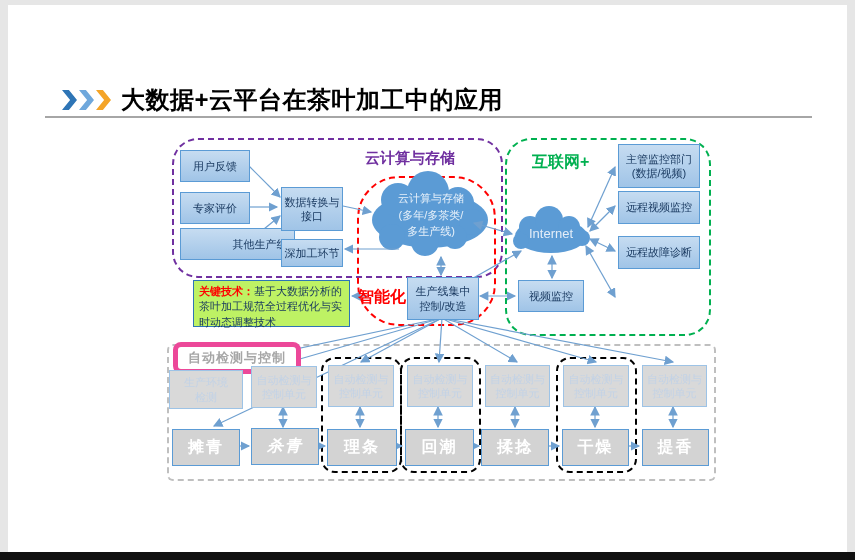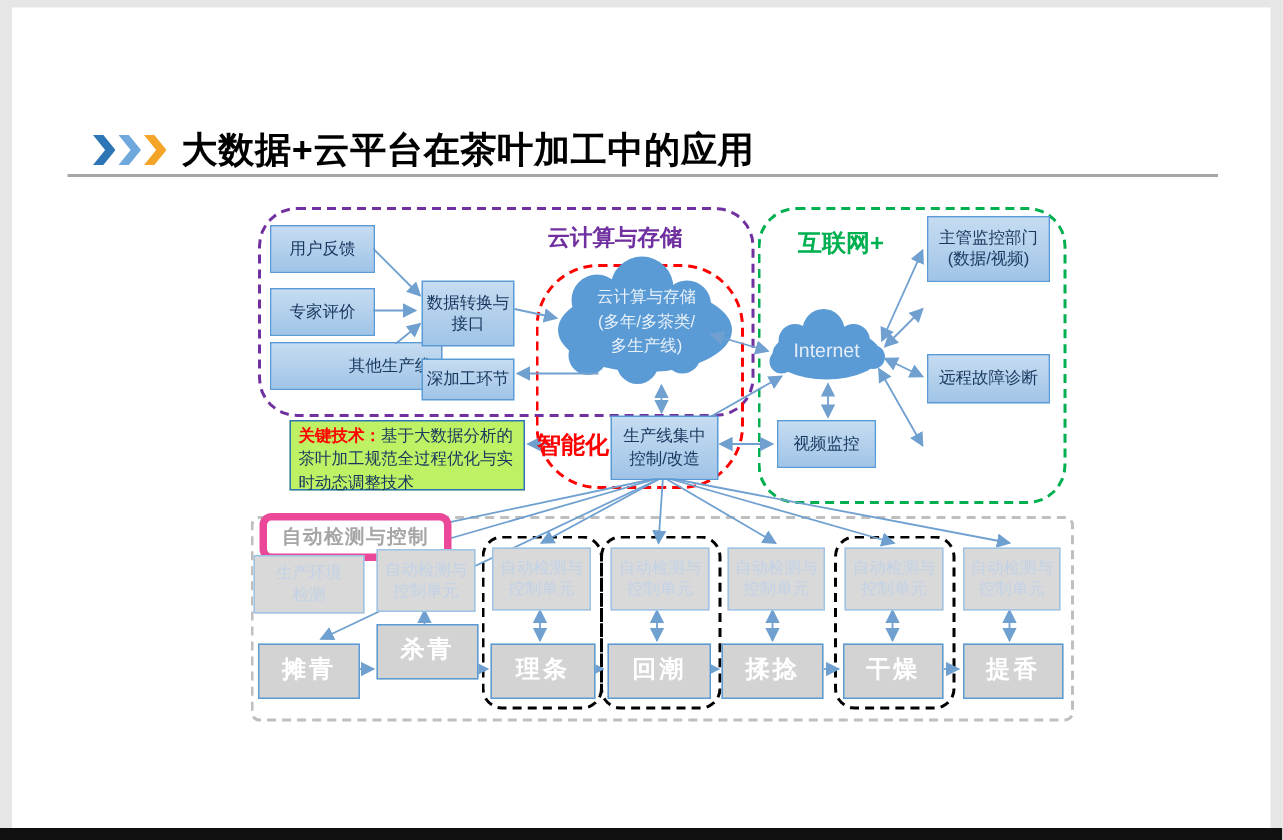--- a/index.html
+++ b/index.html
@@ -151,37 +151,38 @@
 
   <div class="keytech"><span class="red">关键技术：</span><span>基于大数据分析的茶叶加工规范全过程优化与实时动态调整技术</span></div>
 
   <div class="bx" style="left:407px;top:277px;width:70px;height:41px;">生产线集中
 控制/改造</div>
 
   <div class="cloudtext ct2">Internet</div>
   <div class="bx" style="left:518px;top:280px;width:64px;height:30px;">视频监控</div>
   <div class="bx" style="left:618px;top:144px;width:80px;height:42px;">主管监控部门
 (数据/视频)</div>
+  <div class="bx" style="left:618px;top:191px;width:80px;height:31px;">远程视频监控</div>
   <div class="bx" style="left:618px;top:236px;width:80px;height:31px;">远程故障诊断</div>
 
   <div class="bx unit" style="left:169px;top:370px;width:72px;height:37px;">生产环境
 检测</div>
   <div class="bx unit" style="left:251px;top:366px;width:64px;height:40px;">自动检测与
 控制单元</div>
   <div class="bx unit" style="left:328px;top:365px;width:64px;height:40px;">自动检测与
 控制单元</div>
   <div class="bx unit" style="left:407px;top:365px;width:64px;height:40px;">自动检测与
 控制单元</div>
   <div class="bx unit" style="left:485px;top:365px;width:63px;height:40px;">自动检测与
 控制单元</div>
   <div class="bx unit" style="left:563px;top:365px;width:64px;height:40px;">自动检测与
 控制单元</div>
   <div class="bx unit" style="left:642px;top:365px;width:63px;height:40px;">自动检测与
 控制单元</div>
 
   <div class="bx proc" style="left:172px;top:429px;width:66px;height:35px;">摊青</div>
-  <div class="bx proc" style="left:251px;top:416px;width:66px;height:35px;">杀青</div>
+  <div class="bx proc" style="left:251px;top:428px;width:66px;height:35px;font-style:italic;">杀青</div>
   <div class="bx proc" style="left:327px;top:429px;width:68px;height:35px;">理条</div>
   <div class="bx proc" style="left:405px;top:429px;width:67px;height:35px;">回潮</div>
   <div class="bx proc" style="left:481px;top:429px;width:66px;height:35px;">揉捻</div>
   <div class="bx proc" style="left:562px;top:429px;width:65px;height:35px;">干燥</div>
   <div class="bx proc" style="left:642px;top:429px;width:65px;height:35px;">提香</div>
 </div>
 
 </body></html>

